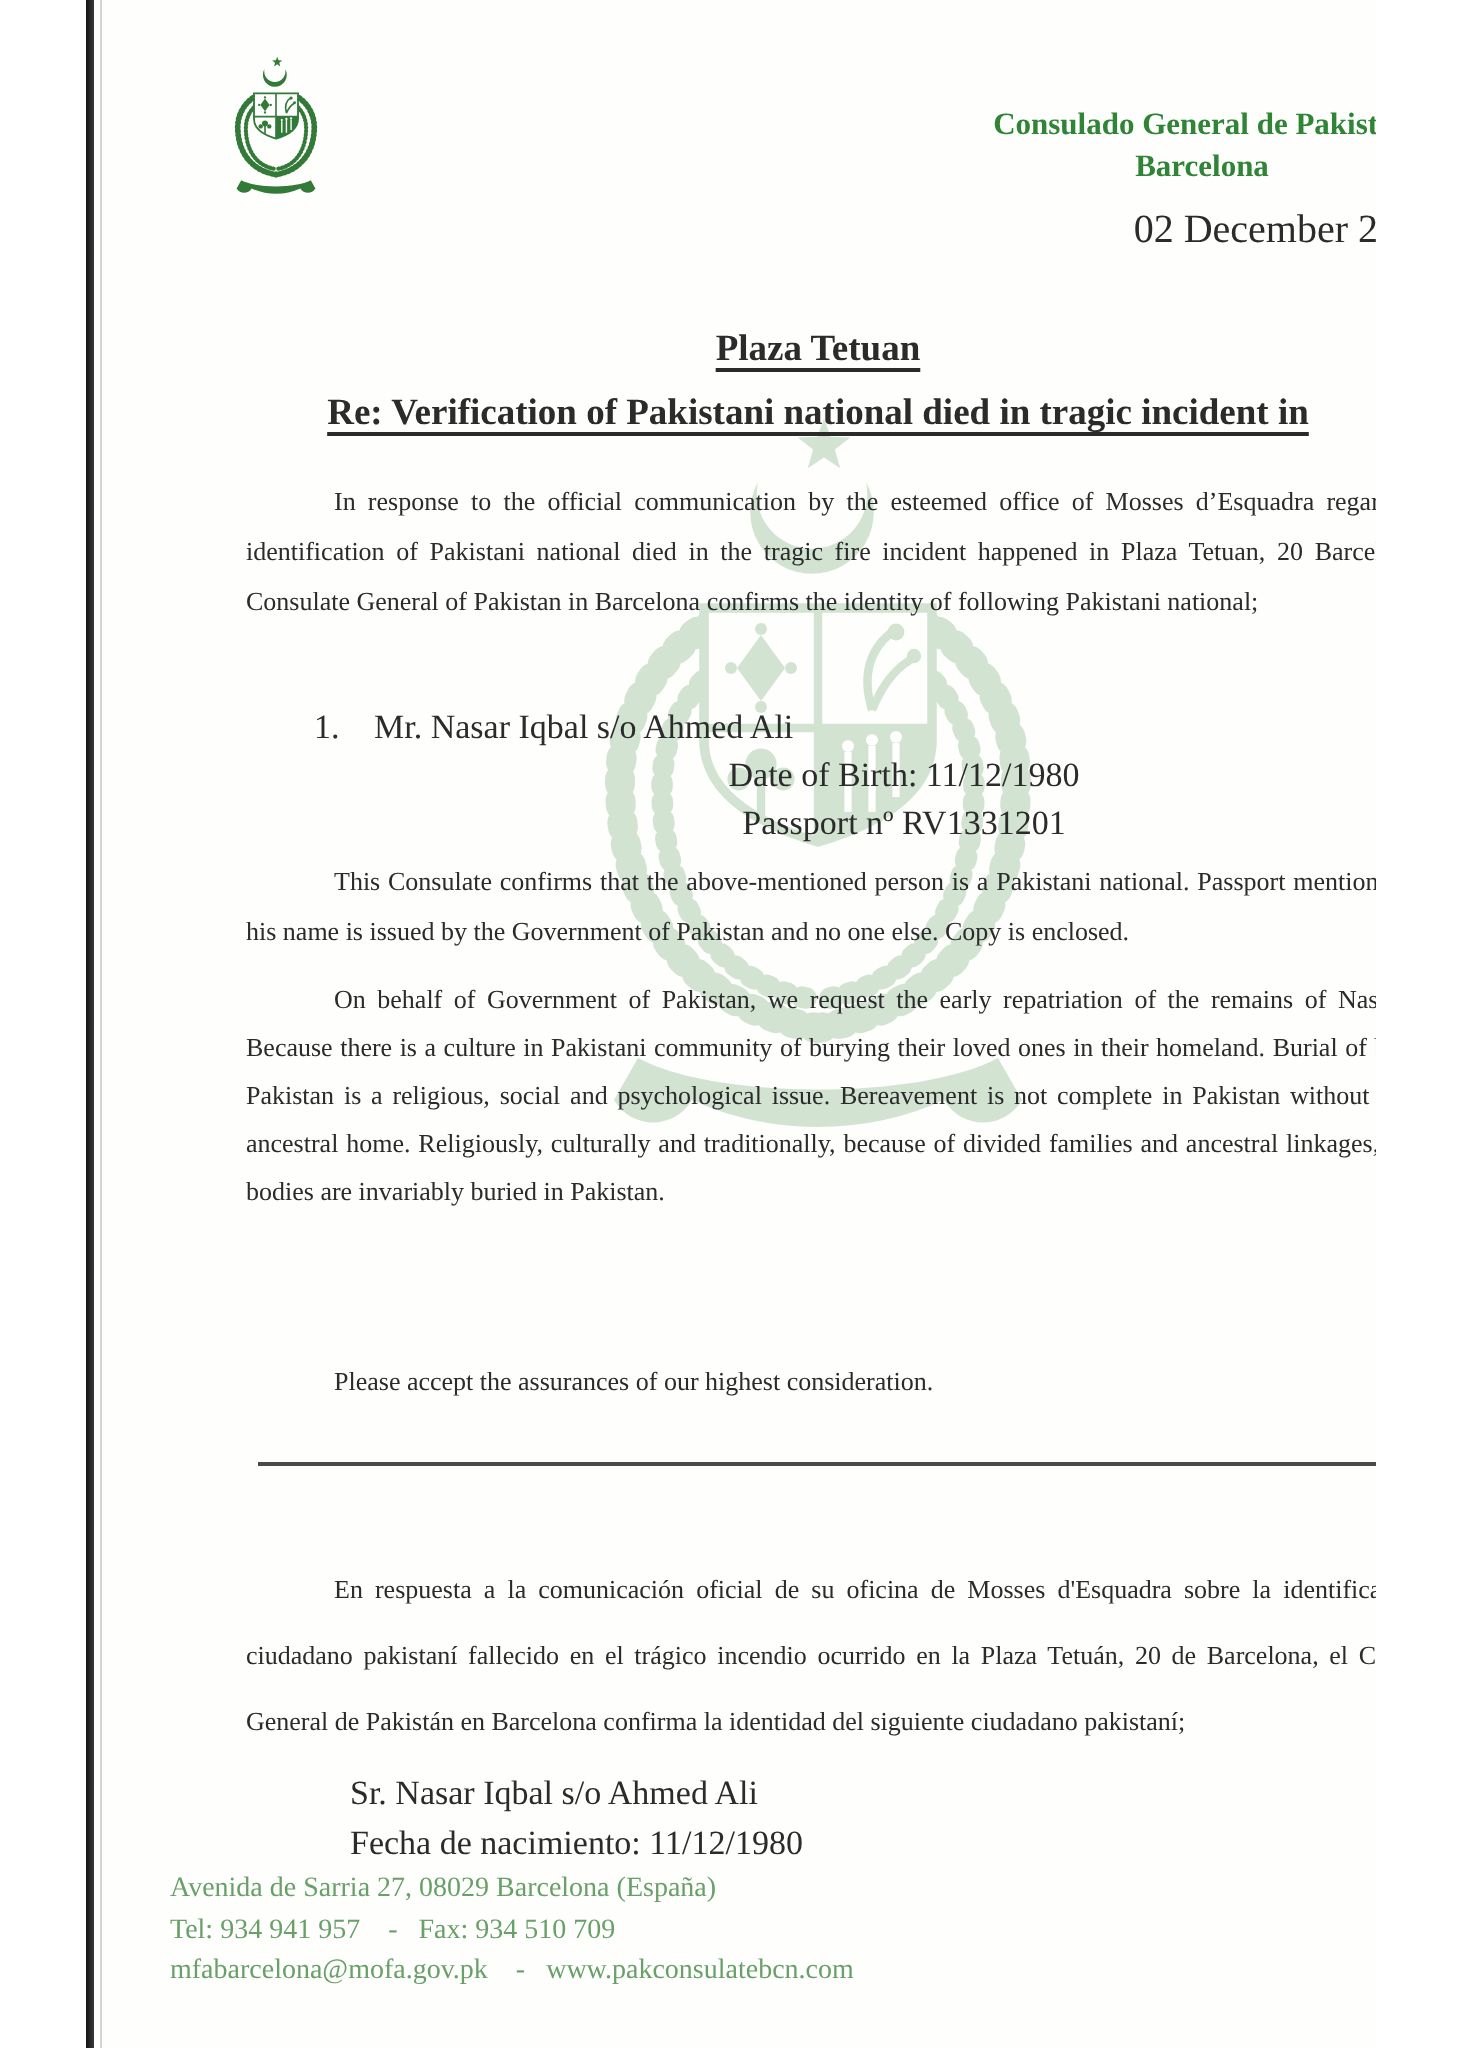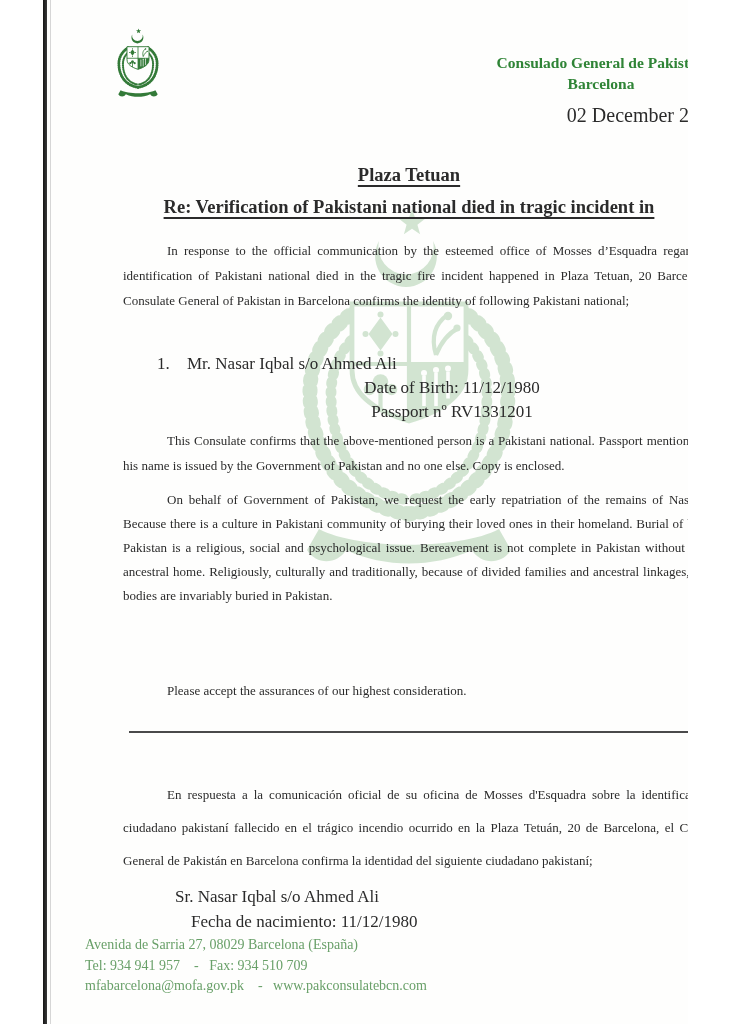--- a/index.html
+++ b/index.html
@@ -50,21 +50,21 @@
   .person-list .num{width:30px;flex:0 0 30px;}
   .person-list .sub{padding-left:30px;text-align:center;}
   .p-confirm-en{top:428px;}
   .p-repat-en{top:488px;line-height:24px;}
   .p-closing-en{top:678px;text-align:left;}
   .divider{position:absolute;left:86px;top:731px;width:614px;height:2px;
     background:#4a4a4a;z-index:1;}
   .p-intro-es{top:778px;line-height:33px;}
   .es-name{position:absolute;left:132px;top:884px;width:500px;z-index:1;
     font-size:17px;line-height:25px;}
-  .es-dob{position:absolute;left:148px;top:909px;width:500px;z-index:1;
+  .es-dob{position:absolute;left:132px;top:909px;width:500px;z-index:1;
     font-size:17px;line-height:25px;}
 
   .footer{position:absolute;left:0;top:935px;width:731px;z-index:1;
     text-align:left;color:var(--footer-green);font-size:14px;line-height:20.5px;margin-left:42px;}
 </style>
 </head>
 <body>
 
 <svg width="0" height="0" style="position:absolute" aria-hidden="true">
   <symbol id="pak-emblem" viewBox="0 0 100 126">

